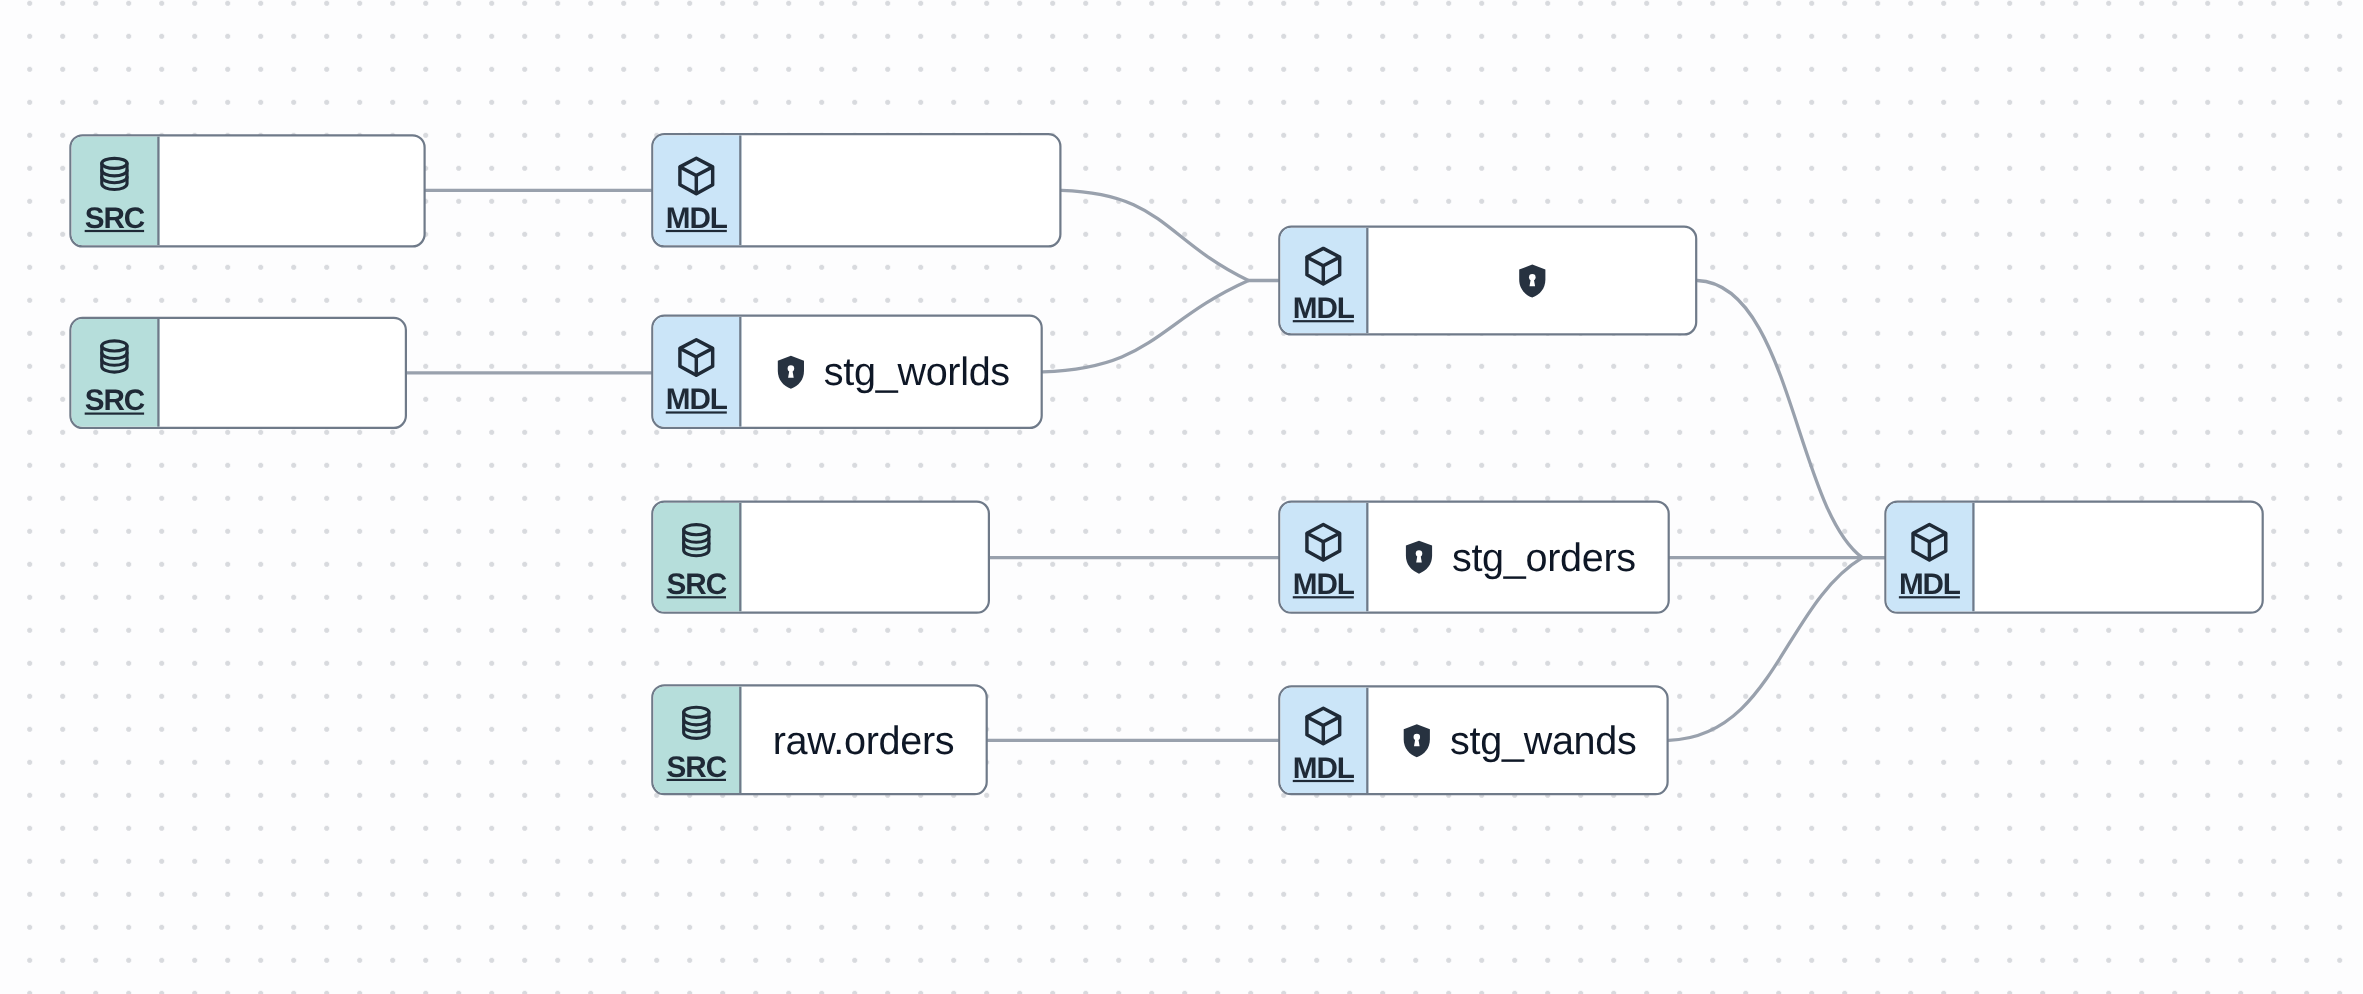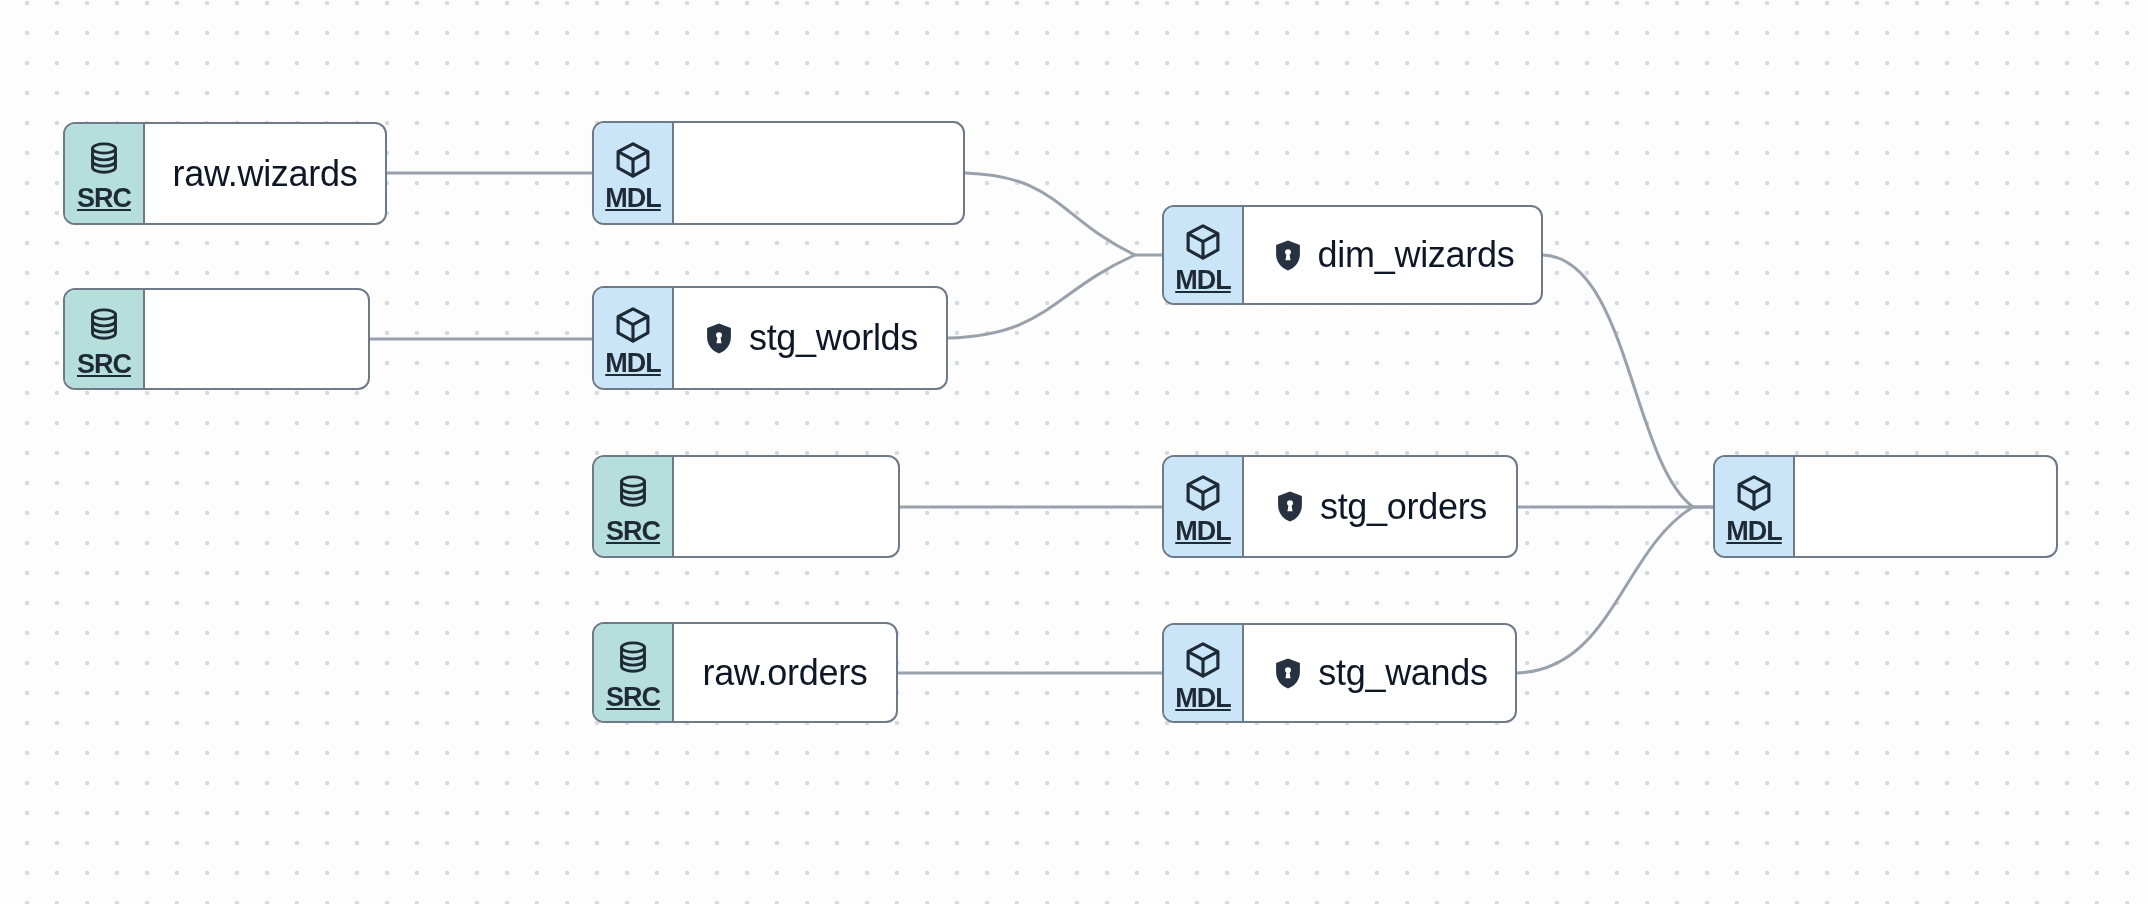--- a/index.html
+++ b/index.html
@@ -110,24 +110,20 @@
         <svg width="38" height="42" viewBox="0 0 48 48" fill="none" stroke-width="3.6" stroke-linecap="round" stroke-linejoin="round">
           <ellipse cx="24" cy="9.5" rx="14.5" ry="5.8"></ellipse>
           <path d="M9.5 9.5 V33 c0 3.6 6.5 6.5 14.5 6.5 s14.5 -2.9 14.5 -6.5 V9.5"></path>
           <path d="M9.5 17.4 c0 3.6 6.5 6.5 14.5 6.5 s14.5 -2.9 14.5 -6.5"></path>
           <path d="M9.5 25.2 c0 3.6 6.5 6.5 14.5 6.5 s14.5 -2.9 14.5 -6.5"></path>
         </svg>
       </span>
 
       <span class="badge-label">SRC</span>
     </div>
-    <div class="body">
-
-      <span class="label">raw.wizards</span>
-    </div>
   </div>
     <div class="node" style="left: 63px; top: 288px; width: 307px; height: 102px;">
     <div class="badge src">
       <span class="badge-icon">
         <svg width="38" height="42" viewBox="0 0 48 48" fill="none" stroke-width="3.6" stroke-linecap="round" stroke-linejoin="round">
           <ellipse cx="24" cy="9.5" rx="14.5" ry="5.8"></ellipse>
           <path d="M9.5 9.5 V33 c0 3.6 6.5 6.5 14.5 6.5 s14.5 -2.9 14.5 -6.5 V9.5"></path>
           <path d="M9.5 17.4 c0 3.6 6.5 6.5 14.5 6.5 s14.5 -2.9 14.5 -6.5"></path>
           <path d="M9.5 25.2 c0 3.6 6.5 6.5 14.5 6.5 s14.5 -2.9 14.5 -6.5"></path>
         </svg>
@@ -185,21 +181,20 @@
       <span class="badge-label">MDL</span>
     </div>
     <div class="body">
       <span class="shield" style="display: flex;">
         <svg width="34" height="39" viewBox="0 0 24 24">
           <path fill="#273240" d="M12 1.4 L20.4 4.6 V11 C20.4 16.7 16.9 20.8 12 22.6 C7.1 20.8 3.6 16.7 3.6 11 V4.6 Z"></path>
           <circle cx="12" cy="9.6" r="2.1" fill="#ffffff"></circle>
           <path fill="#ffffff" d="M11 10.8 h2 l0.8 4.6 h-3.6 z"></path>
         </svg>
       </span>
-      <span class="label">dim_wizards</span>
     </div>
   </div>
     <div class="node" style="left: 592px; top: 455px; width: 308px; height: 103px;">
     <div class="badge src">
       <span class="badge-icon">
         <svg width="38" height="42" viewBox="0 0 48 48" fill="none" stroke-width="3.6" stroke-linecap="round" stroke-linejoin="round">
           <ellipse cx="24" cy="9.5" rx="14.5" ry="5.8"></ellipse>
           <path d="M9.5 9.5 V33 c0 3.6 6.5 6.5 14.5 6.5 s14.5 -2.9 14.5 -6.5 V9.5"></path>
           <path d="M9.5 17.4 c0 3.6 6.5 6.5 14.5 6.5 s14.5 -2.9 14.5 -6.5"></path>
           <path d="M9.5 25.2 c0 3.6 6.5 6.5 14.5 6.5 s14.5 -2.9 14.5 -6.5"></path>

